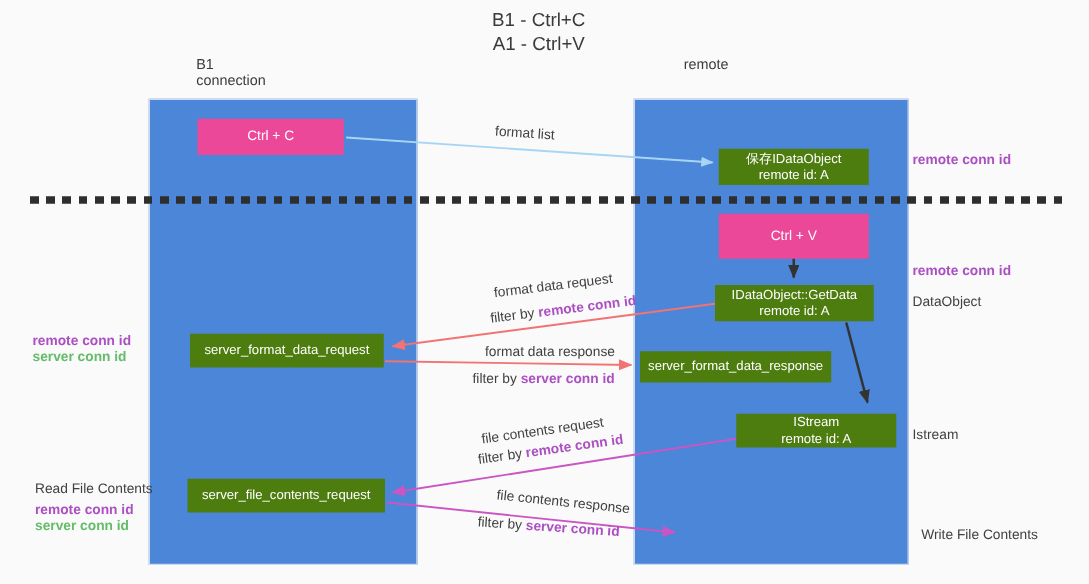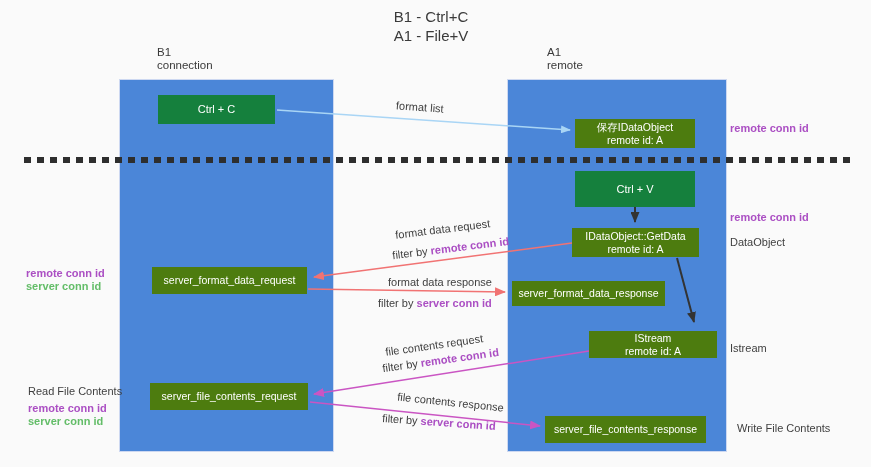--- a/index.html
+++ b/index.html
@@ -9,47 +9,46 @@
   }
   .abs{position:absolute;}
   .title{width:200px;text-align:center;font-size:15px;line-height:19px;color:#3a3a3a;}
   .lane-header{width:140px;text-align:left;font-size:11.5px;line-height:13px;color:#3a3a3a;}
   .lane{background:#4b86d8;border:1px solid #cdd8f1;box-sizing:border-box;}
   .node{
     display:flex;align-items:center;justify-content:center;flex-direction:column;
     color:#ffffff;font-size:10.5px;line-height:12.5px;text-align:center;white-space:nowrap;
     box-sizing:border-box;
   }
-  .node.green{background:#15803d;font-size:11px;}
+  .node.green{background:#ec4899;font-size:11px;}
   .node.orange{background:#4d7c0f;}
   .lbl{font-size:11px;line-height:13px;white-space:nowrap;color:#3f3f3f;}
   .purple{color:#ab4fc3;font-weight:bold;}
   .greent{color:#63bd68;font-weight:bold;}
   .dashline{
     height:6px;
     background:repeating-linear-gradient(90deg,#2e2e2e 0 7px,transparent 7px 13px);
   }
   svg{position:absolute;left:0;top:0;}
 </style>
 </head>
 <body>
 
 <div class="canvas">
 
   <div class="abs title" style="left:331px;top:7px;">
     <div>B1 - Ctrl+C</div>
-    <div>A1 - File+V</div>
+    <div>A1 - Ctrl+V</div>
   </div>
 
   <div class="abs lane-header" style="left:157px;top:46px;">
     <div>B1</div>
     <div>connection</div>
   </div>
   <div class="abs lane-header" style="left:547px;top:46px;">
-    <div>A1</div>
     <div>remote</div>
   </div>
 
   <div class="abs lane" style="left:119px;top:79px;width:215px;height:373px;"></div>
   <div class="abs lane" style="left:507px;top:79px;width:220px;height:373px;"></div>
 
   <svg width="871" height="467">
     <defs>
       <marker id="ah-blue" markerUnits="userSpaceOnUse" markerWidth="10" markerHeight="8" refX="9" refY="4" orient="auto">
         <path d="M0,0 L10,4 L0,8 Z" fill="#a9d5f5"></path>
@@ -103,23 +102,20 @@
 
   <div class="abs node orange" style="left:589px;top:331px;width:128px;height:27px;">
     <span>IStream</span>
     <span>remote id: A</span>
   </div>
 
   <div class="abs node orange" style="left:150px;top:383px;width:158px;height:27px;">
     <span>server_file_contents_request</span>
   </div>
 
-  <div class="abs node orange" style="left:545px;top:416px;width:161px;height:27px;">
-    <span>server_file_contents_response</span>
-  </div>
 
   <div class="abs lbl purple" style="left:730px;top:122px;">remote conn id</div>
   <div class="abs lbl purple" style="left:730px;top:211px;">remote conn id</div>
   <div class="abs lbl" style="left:730px;top:236px;">DataObject</div>
   <div class="abs lbl" style="left:730px;top:342px;">Istream</div>
   <div class="abs lbl" style="left:737px;top:422px;">Write File Contents</div>
 
   <div class="abs lbl" style="left:26px;top:267px;">
     <div class="purple">remote conn id</div>
     <div class="greent">server conn id</div>

